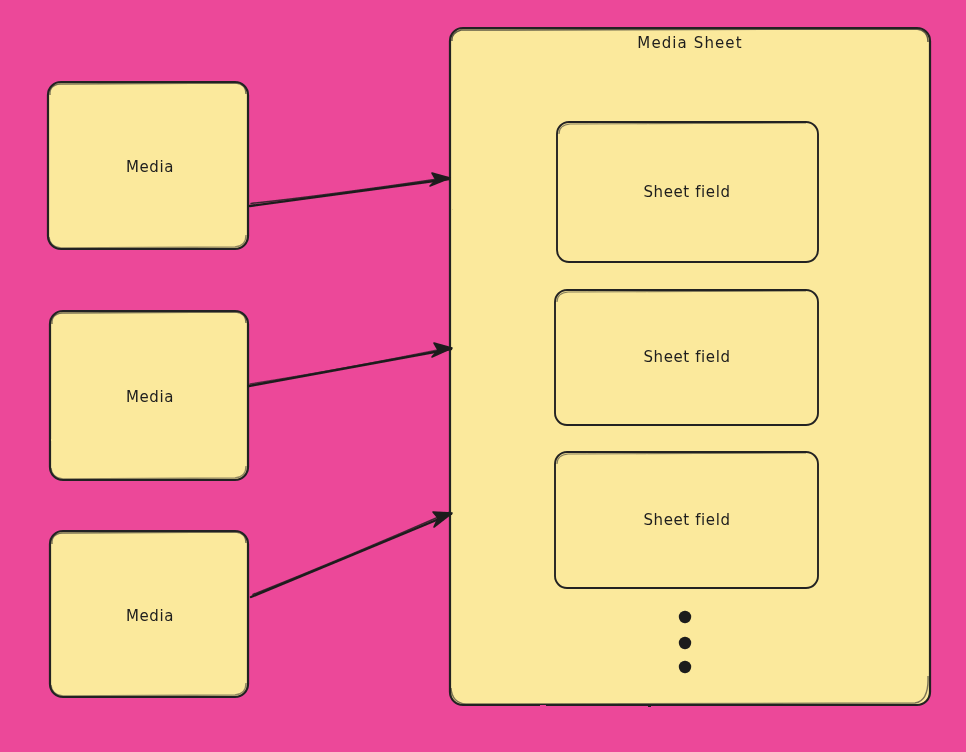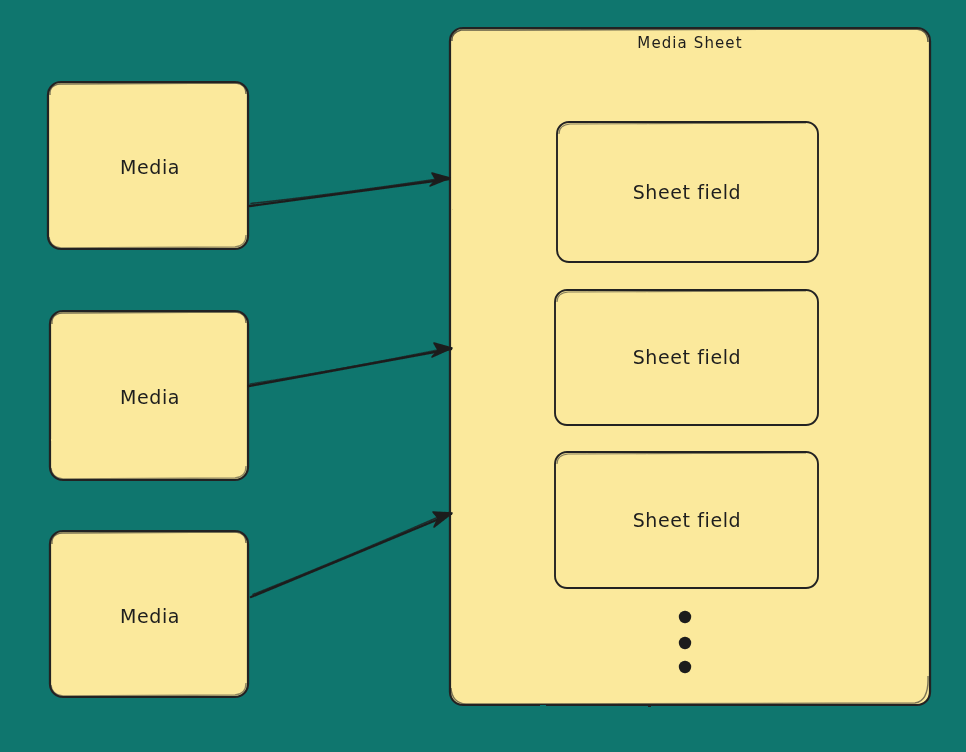--- a/index.html
+++ b/index.html
@@ -8,33 +8,33 @@
     padding: 0;
     background: #ffffff;
   }
   body {
     font-family: "DejaVu Sans", sans-serif;
   }
   #canvas {
     position: relative;
     width: 966px;
     height: 752px;
-    background: #0f766e;
+    background: #ec4899;
     overflow: hidden;
   }
   #scene {
     position: absolute;
     inset: 0;
     width: 966px;
     height: 752px;
   }
   .node-label {
     position: absolute;
     font-family: "DejaVu Sans", sans-serif;
-    font-size: 19px;
+    font-size: 15px;
     letter-spacing: 0.6px;
     color: #1e1e1e;
     white-space: nowrap;
     transform: translate(-50%, -50%);
     pointer-events: none;
     user-select: none;
   }
   .sheet-title {
     font-size: 15px;
     letter-spacing: 1.1px;

